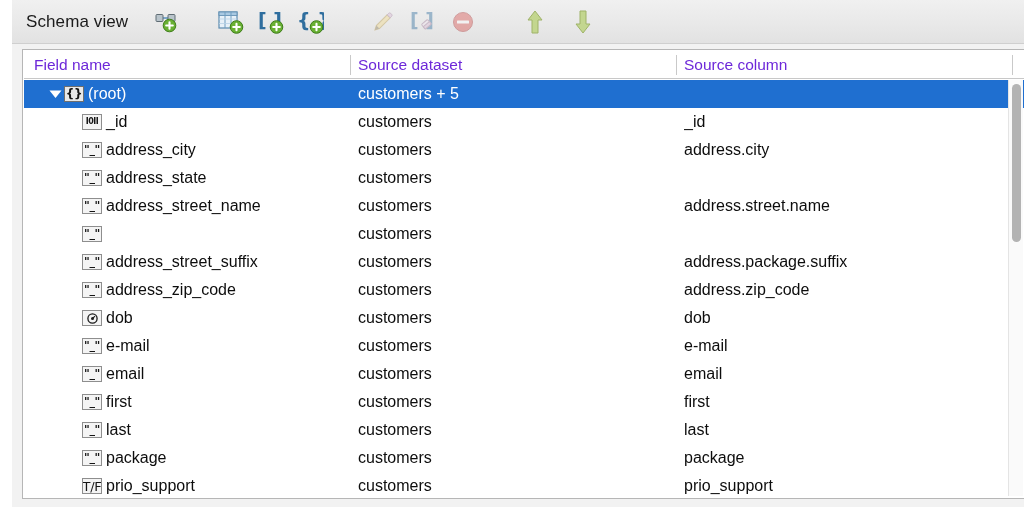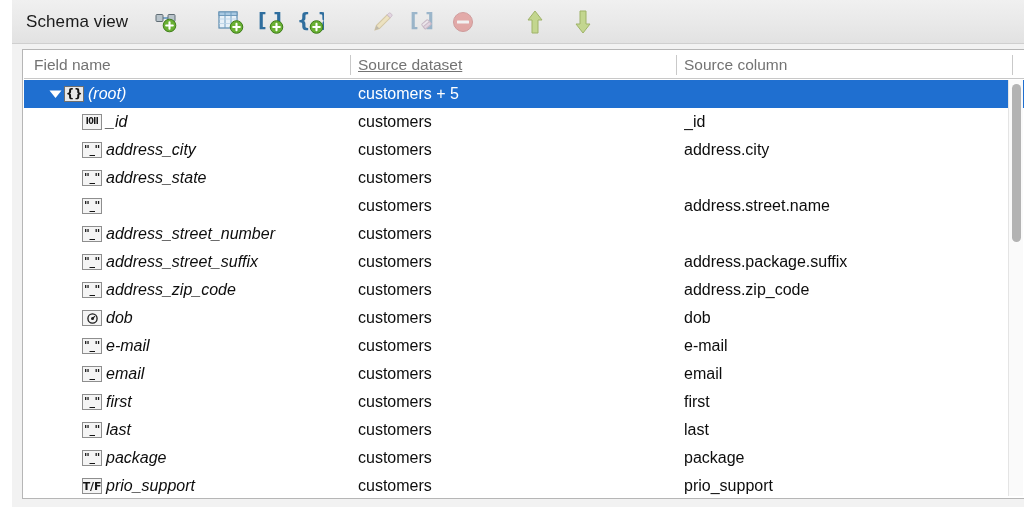--- a/index.html
+++ b/index.html
@@ -75,34 +75,34 @@
     background: #ffffff;
     border-bottom: 1px solid #c8c8c8;
   }
   .th {
     position: absolute;
     top: 0;
     height: 28px;
     display: flex;
     align-items: center;
     font-size: 15.5px;
-    color: #737373;
+    color: #6d28d9;
     white-space: nowrap;
     padding-left: 8px;
   }
   .th::before {
     content: "";
     position: absolute;
     left: 0; top: 4px;
     width: 1px; height: 20px;
     background: #c9c9c9;
   }
   .th.first::before { display: none; }
   .th-fieldname  { left: 2px;   width: 324px; }
-  .th-dataset    { left: 326px; width: 326px; text-decoration: underline; }
+  .th-dataset    { left: 326px; width: 326px; }
   .th-column     { left: 652px; width: 336px; }
   .th-end        { left: 988px; width: 14px; }
 
   
   .tbody {
     position: absolute;
     left: 0; top: 29px;
     width: 100%;
     bottom: 0;
     overflow: hidden;
@@ -156,25 +156,25 @@
     overflow: hidden;
   }
   .type-icon.brace {
     border-color: #6e6e6e;
     font-size: 12px;
     font-weight: bold;
     background: #e8e8e8;
   }
   .type-icon.str  { font-size: 11px; font-weight: bold; padding-bottom: 1px; }
   .type-icon.num  { font-size: 8px; font-weight: bold; letter-spacing: -0.5px; text-align: right; }
-  .type-icon.bool { font-size: 11px; font-weight: bold; letter-spacing: -0.2px; }
+  .type-icon.bool { font-size: 13px; font-weight: normal; letter-spacing: -0.2px; }
   .type-icon.date { background: #f4f4f4; }
   .type-icon svg  { display: block; }
 
-  .field-text { display: inline-block; font-style: italic; }
+  .field-text { display: inline-block; }
 
   
   .vscroll {
     position: absolute;
     right: 1px; top: 29px;
     width: 15px; bottom: 1px;
     background: #fafafa;
     border-left: 1px solid #e4e4e4;
   }
   .vthumb {
@@ -344,29 +344,29 @@
               <span class="indent"></span>
               <span class="type-icon str">"_"</span>
               <span class="field-text">address_state</span>
             </div>
             <div class="cell c-dataset">customers</div>
           </div>
           <div class="row">
             <div class="cell c-field">
               <span class="indent"></span>
               <span class="type-icon str">"_"</span>
+              <span class="field-text">address_street_name</span>
             </div>
             <div class="cell c-dataset">customers</div>
             <div class="cell c-column">address.street.name</div>
           </div>
           <div class="row">
             <div class="cell c-field">
               <span class="indent"></span>
               <span class="type-icon str">"_"</span>
-              <span class="field-text">address_street_number</span>
             </div>
             <div class="cell c-dataset">customers</div>
           </div>
           <div class="row">
             <div class="cell c-field">
               <span class="indent"></span>
               <span class="type-icon str">"_"</span>
               <span class="field-text">address_street_suffix</span>
             </div>
             <div class="cell c-dataset">customers</div>

